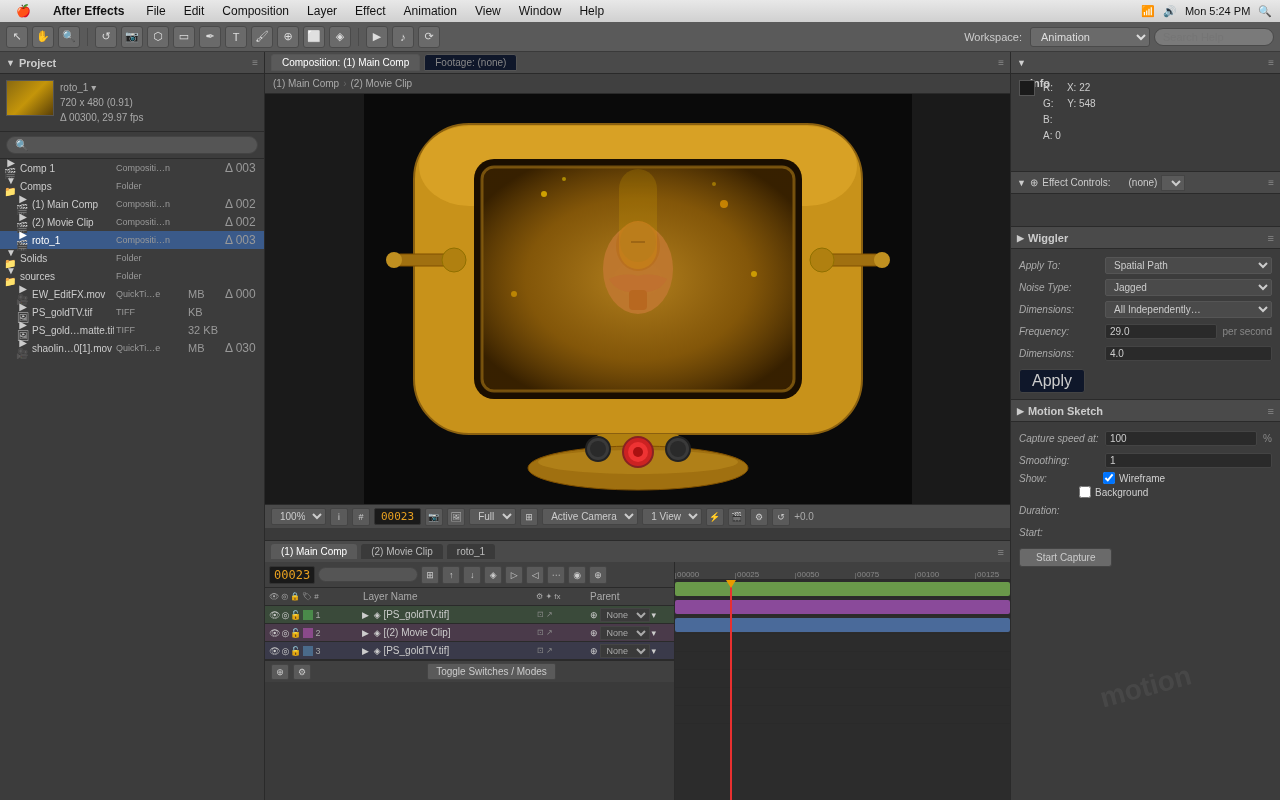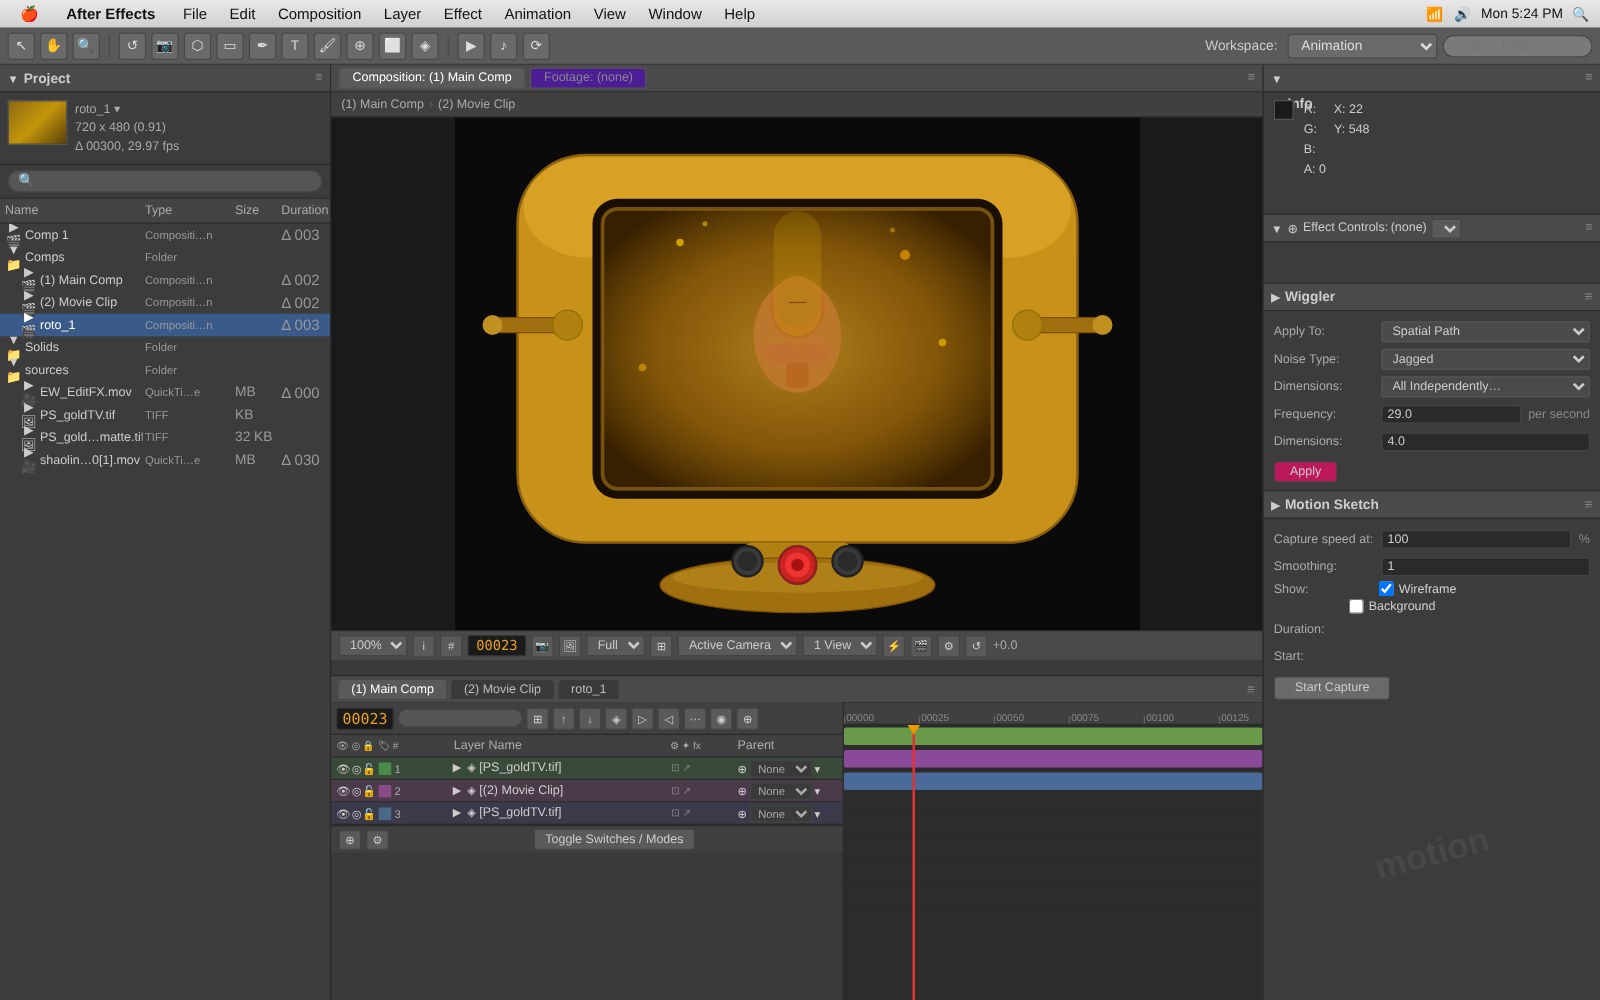--- a/index.html
+++ b/index.html
@@ -213,21 +213,21 @@
       background: #3a3a3a;
       border: 1px solid #555;
       border-radius: 3px 3px 0 0;
       font-size: 10px;
       color: #bbb;
       cursor: pointer;
     }
     .comp-tab.active { background: #5a5a5a; color: #fff; }
     .footage-tab {
       padding: 2px 10px;
-      background: #4c1d95;
+      background: #0f172a;
       border: 1px solid #555;
       border-radius: 3px 3px 0 0;
       font-size: 10px;
       color: #888;
       cursor: pointer;
     }
 
     #comp-breadcrumb {
       height: 20px;
       background: #404040;
@@ -380,48 +380,48 @@
       font-size: 10px;
       background: #3c3c3c;
     }
     .prop-row {
       display: flex;
       align-items: center;
       height: 20px;
       gap: 6px;
       margin-bottom: 2px;
     }
-    .prop-label { color: #aaa; width: 80px; }
+    .prop-label { color: #aaa; width: 80px; font-style: italic; }
     .prop-value-box {
       background: #2a2a2a;
       border: 1px solid #444;
       color: #ccc;
       padding: 1px 4px;
       border-radius: 2px;
       font-size: 10px;
       flex: 1;
     }
     .prop-dropdown {
       background: #4a4a4a;
       border: 1px solid #555;
       color: #ccc;
       padding: 1px 4px;
       border-radius: 2px;
       font-size: 10px;
       flex: 1;
     }
     .prop-unit { color: #888; font-size: 10px; }
     .apply-btn {
-      background: #be185d;
+      background: #0f172a;
       border: 1px solid #444;
       color: #ccc;
       padding: 2px 12px;
       border-radius: 3px;
       cursor: pointer;
-      font-size: 10px;
+      font-size: 16px;
       margin-top: 4px;
     }
 
     #motion-sketch-panel {}
     .motion-content {
       padding: 6px 8px;
       font-size: 10px;
     }
     .checkbox-row {
       display: flex;
@@ -750,26 +750,20 @@
           <div class="thumb-preview"></div>
         </div>
         <div class="thumb-info">
           <div>roto_1 ▾</div>
           <div>720 x 480 (0.91)</div>
           <div>Δ 00300, 29.97 fps</div>
         </div>
       </div>
       <div id="project-search">
         <input class="search-input" type="text" placeholder="🔍" style="">
-      </div>
-      <div id="project-list-header">
-        <div class="col-name">Name</div>
-        <div class="col-type">Type</div>
-        <div class="col-size">Size</div>
-        <div class="col-dur">Duration</div>
       </div>
       <div id="project-list">
 
       <div class="project-item">
     <div class="item-icon indent-0">▶ 🎬</div>
     <div class="item-name">Comp 1</div>
     <div class="item-type">Compositi…n</div>
     <div class="item-size"></div>
     <div class="item-dur">Δ 003</div>
   </div>
@@ -1150,21 +1144,21 @@
             </div>
           </div>
         </div>
       </div>
 
       <div id="effect-controls">
         <div class="effect-header">
           <span style="font-size:9px;">▼</span>
           <span style="margin-left:4px;">⊕</span>
           <span style="margin-left:4px;">Effect Controls:</span>
-          <span style="margin-left:2px;">(none)</span>
+          <span style="margin-left:18px;">(none)</span>
           <select style="margin-left:4px;background:#5a5a5a;border:1px solid #444;color:#ccc;font-size:9px;padding:1px;"><option></option></select>
           <span style="margin-left:auto;color:#888;cursor:pointer;">≡</span>
         </div>
       </div>
 
       <div id="wiggler-panel">
         <div class="panel-section-header">
           <span style="font-size:9px;margin-right:4px;">▶</span>
           <span>Wiggler</span>
           <span style="margin-left:auto;color:#888;cursor:pointer;">≡</span>

